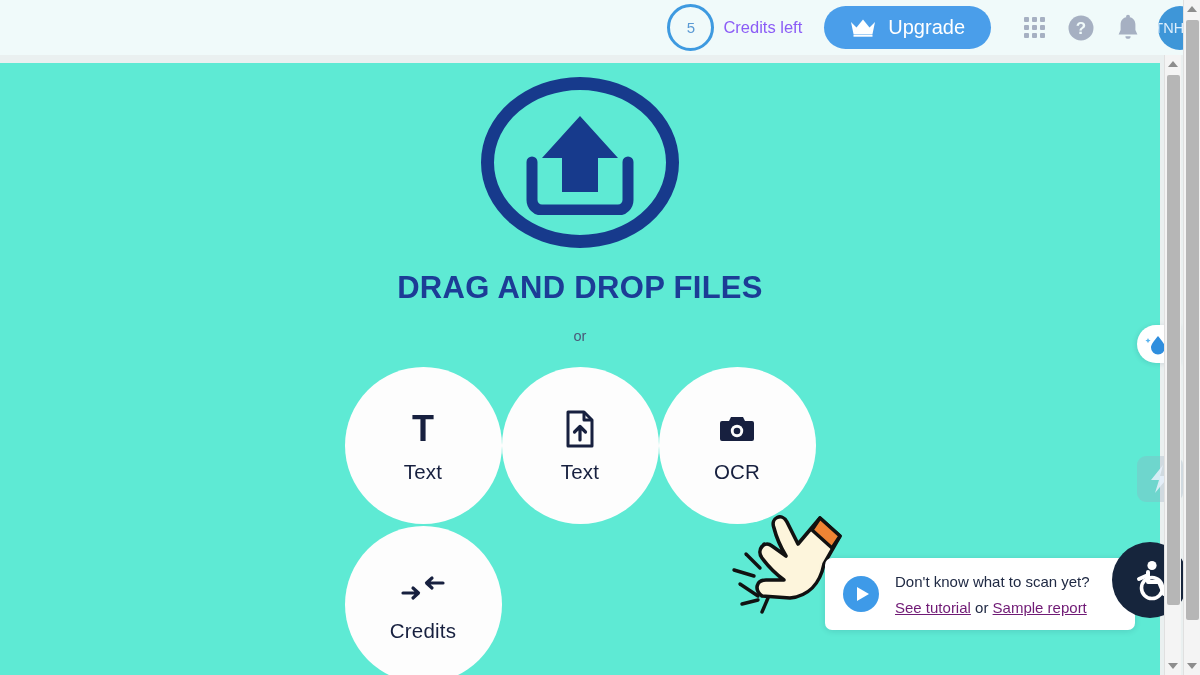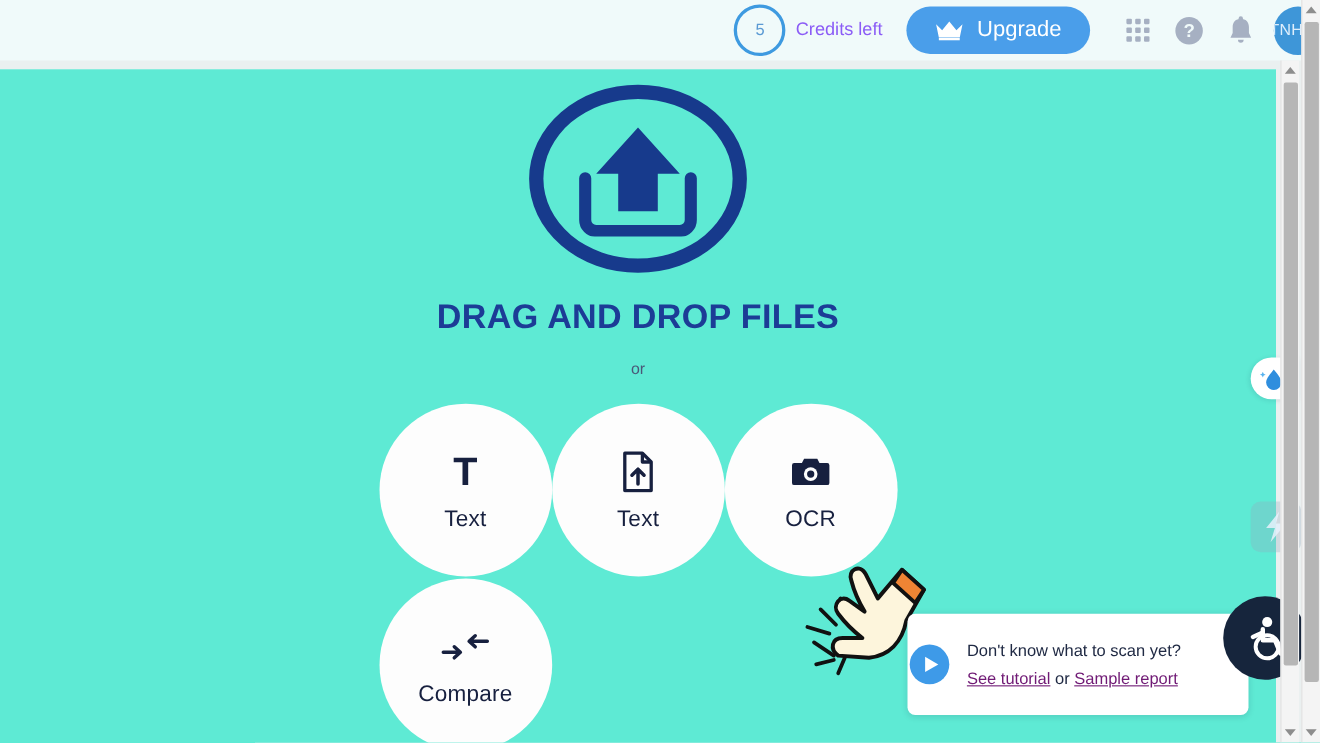--- a/index.html
+++ b/index.html
@@ -95,23 +95,23 @@
     font-size: 20.5px; letter-spacing: .2px;
   }
   .tsym { color:#17203f; font-size: 36px; font-weight: bold; line-height: 1; }
 
   
   .hand { position: absolute; left: 728px; top: 492px; width: 130px; height: 130px; }
 
   
   .tooltip {
     position: absolute; left: 825px; top: 558px;
-    width: 310px; height: 92px; background: #fff;
+    width: 310px; height: 72px; background: #fff;
     border-radius: 7px; box-shadow: 0 1px 6px rgba(20,40,70,.14);
-    display: flex; align-items: center; padding: 0 2px; gap: 16px;
+    display: flex; align-items: center; padding: 0 18px; gap: 16px;
   }
   .play-btn {
     width: 36px; height: 36px; border-radius: 50%; background: #3e9ae8;
     display: flex; align-items: center; justify-content: center;
     flex: 0 0 auto; cursor: pointer;
   }
   .play-btn .tri {
     width: 0; height: 0; margin-left: 3px;
     border-left: 12px solid #fff;
     border-top: 7.5px solid transparent;
@@ -257,21 +257,21 @@
       <span class="opt-label">OCR</span>
     </div>
 
     <div class="option">
       <span class="glyph">
         <svg width="44" height="26" viewBox="0 0 44 26">
           <path d="M2 18 L17 18 M12 13 L17.5 18 L12 23" fill="none" stroke="#17203f" stroke-width="3.2" stroke-linecap="round" stroke-linejoin="round"></path>
           <path d="M42 8 L26 8 M31 3 L25.5 8 L31 13" fill="none" stroke="#17203f" stroke-width="3.2" stroke-linecap="round" stroke-linejoin="round"></path>
         </svg>
       </span>
-      <span class="opt-label">Compare</span>
+      <span class="opt-label">Credits</span>
     </div>
 
   </div>
 </div>
 
 <svg class="hand" viewBox="0 0 130 130">
   <g stroke="#111" stroke-width="3.4" stroke-linecap="round" fill="none">
     <path d="M12 92 L30 104"></path>
       <path d="M6 78 L26 84"></path>
       <path d="M18 62 L32 76"></path>

